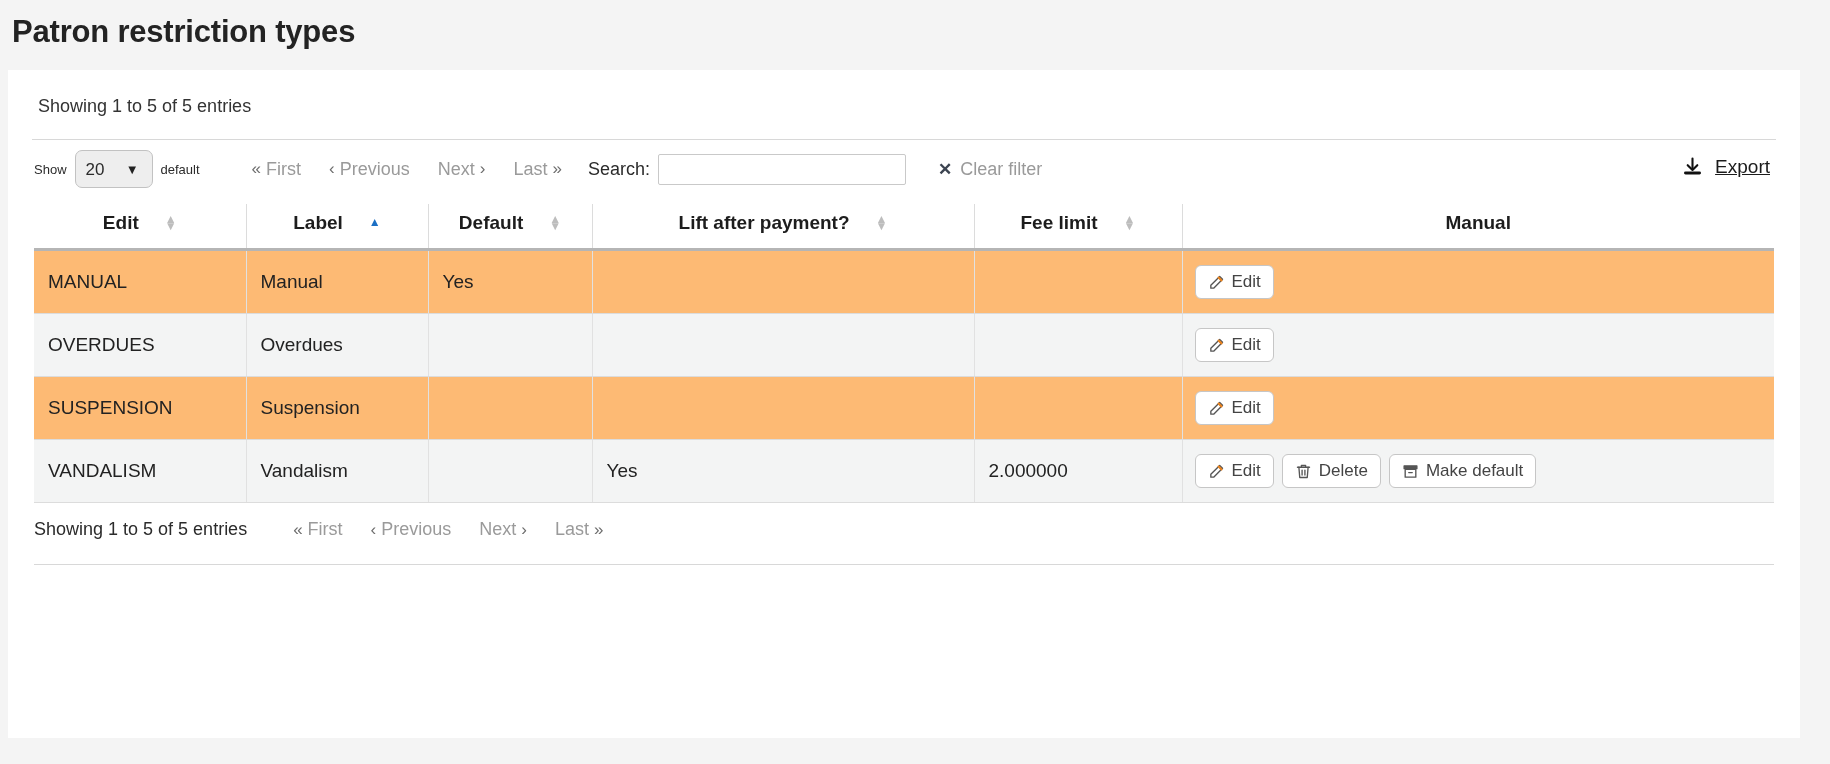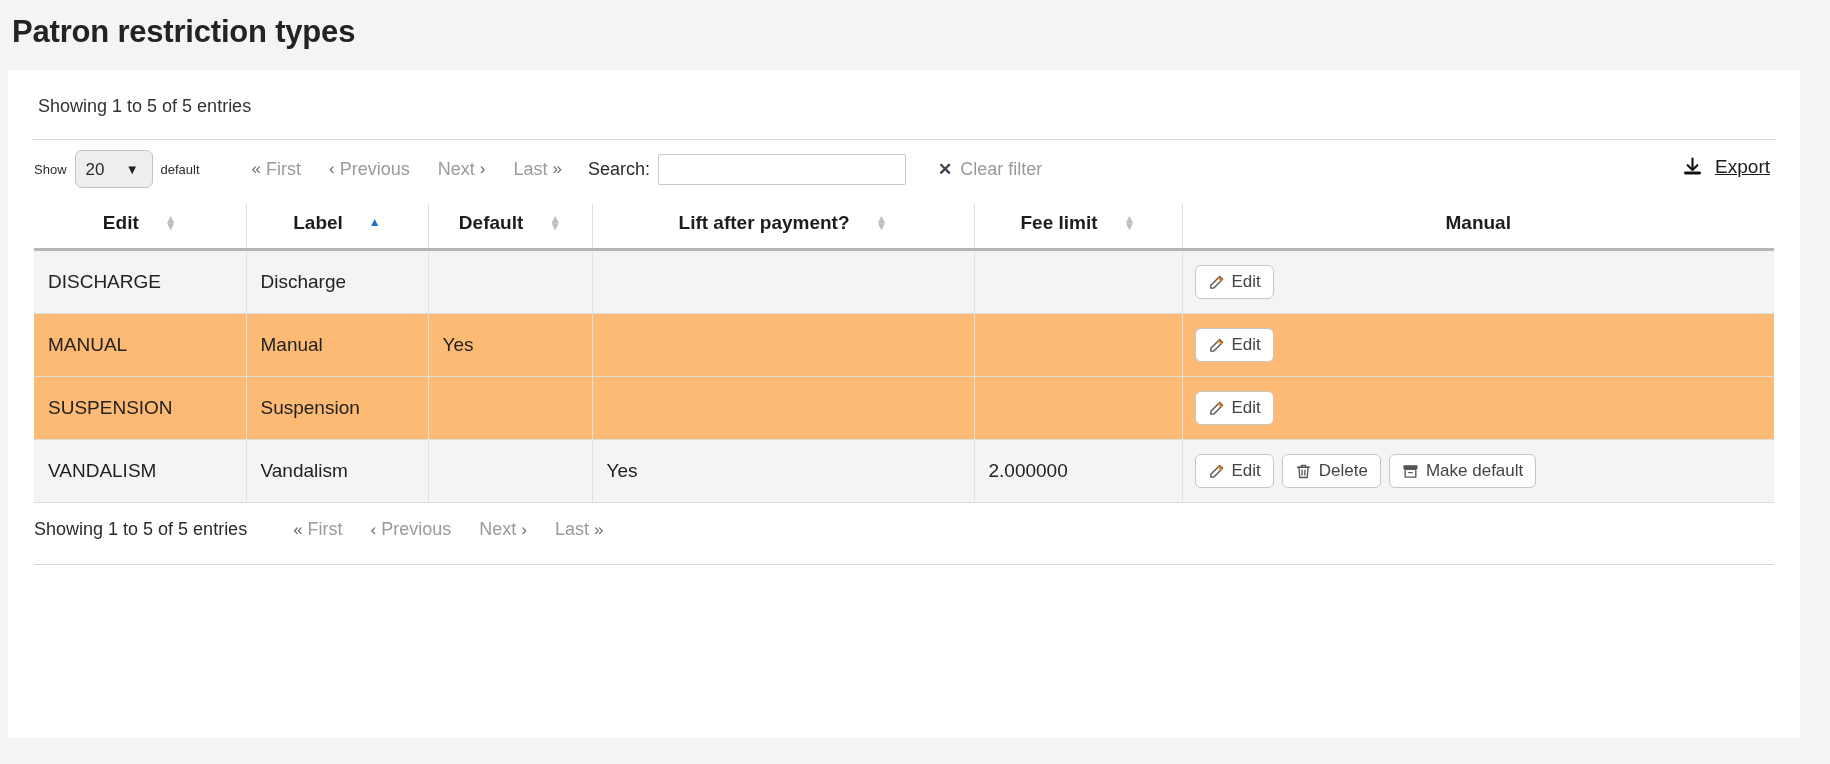--- a/index.html
+++ b/index.html
@@ -304,40 +304,40 @@
             </span>
           </th>
           <th>
             <span class="th-inner">
               <span>Manual</span>
             </span>
           </th>
         </tr>
       </thead>
       <tbody id="tbody">
-          <tr class="odd">
-            <td>DISCHARGE</td>
-            <td>Discharge</td>
-            <td></td>
-            <td></td>
-            <td></td>
-            <td class="act-cell"><span class="btn">
-                <span>
-                  <svg width="17" height="17" viewBox="0 0 24 24" fill="none" stroke="#555" stroke-width="1.9" stroke-linecap="round" stroke-linejoin="round">
-                    <path d="M16.5 3.5l4 4L8 20H4v-4z"></path>
-                    <path d="M15 5l4 4" stroke="#e8811c" stroke-width="3"></path>
-                  </svg>
-                </span>
-                <span>Edit</span>
-              </span></td>
-          </tr>
           <tr class="even">
             <td>MANUAL</td>
             <td>Manual</td>
             <td>Yes</td>
+            <td></td>
+            <td></td>
+            <td class="act-cell"><span class="btn">
+                <span>
+                  <svg width="17" height="17" viewBox="0 0 24 24" fill="none" stroke="#555" stroke-width="1.9" stroke-linecap="round" stroke-linejoin="round">
+                    <path d="M16.5 3.5l4 4L8 20H4v-4z"></path>
+                    <path d="M15 5l4 4" stroke="#e8811c" stroke-width="3"></path>
+                  </svg>
+                </span>
+                <span>Edit</span>
+              </span></td>
+          </tr>
+          <tr class="odd">
+            <td>OVERDUES</td>
+            <td>Overdues</td>
+            <td></td>
             <td></td>
             <td></td>
             <td class="act-cell"><span class="btn">
                 <span>
                   <svg width="17" height="17" viewBox="0 0 24 24" fill="none" stroke="#555" stroke-width="1.9" stroke-linecap="round" stroke-linejoin="round">
                     <path d="M16.5 3.5l4 4L8 20H4v-4z"></path>
                     <path d="M15 5l4 4" stroke="#e8811c" stroke-width="3"></path>
                   </svg>
                 </span>
                 <span>Edit</span>

